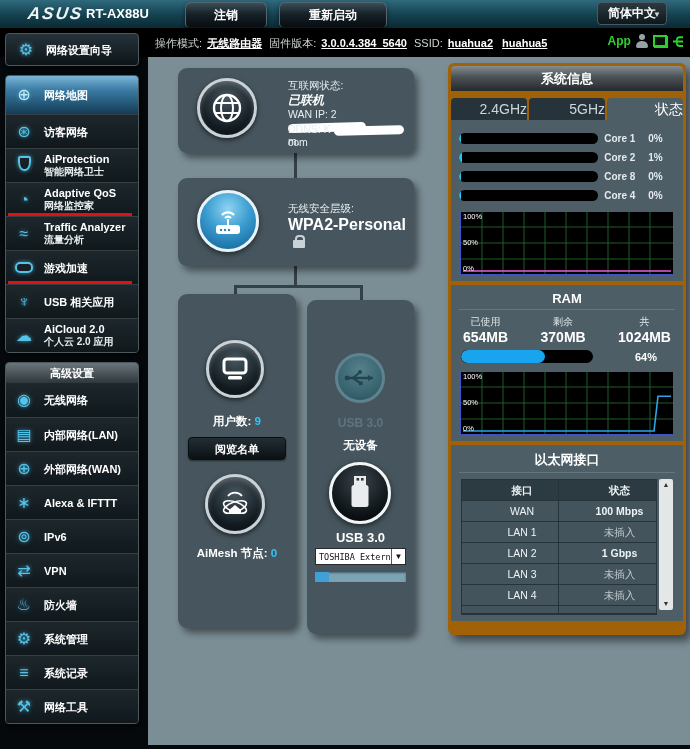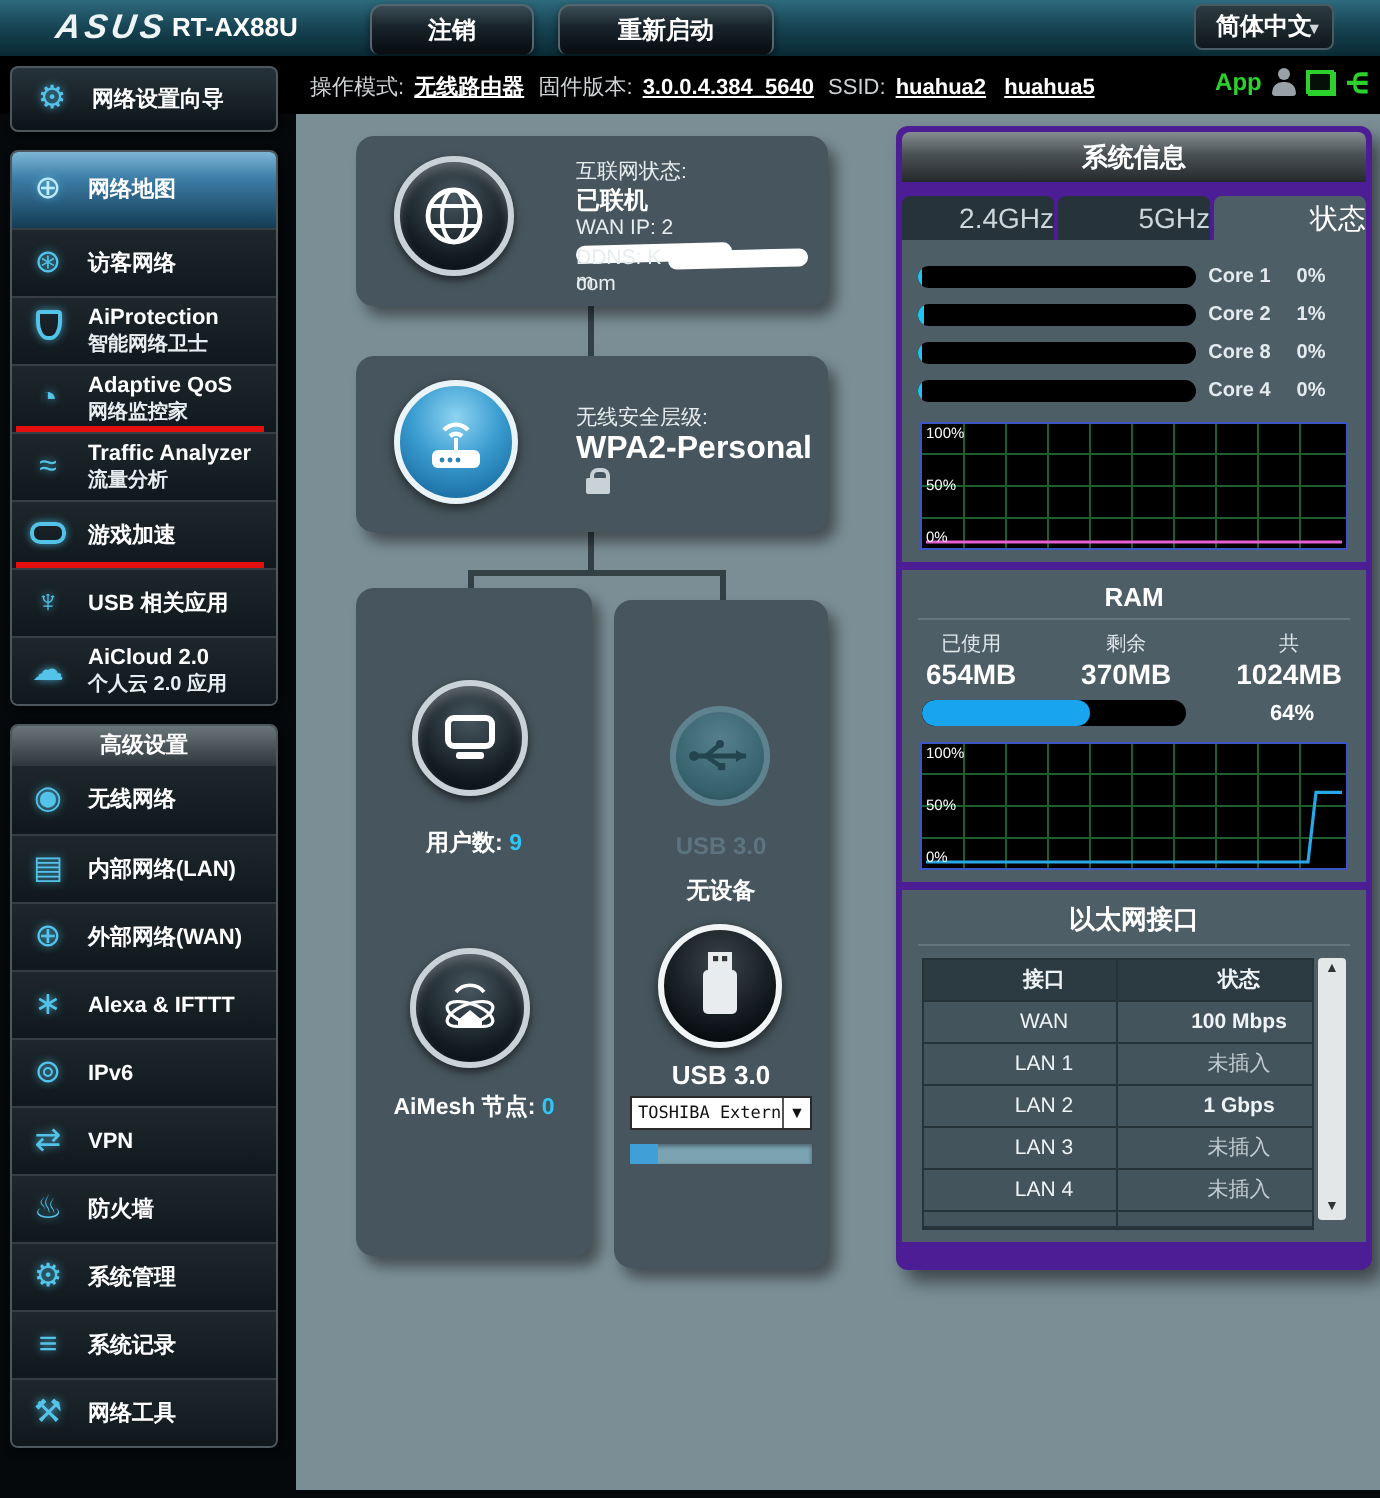--- a/index.html
+++ b/index.html
@@ -86,21 +86,21 @@
   .lock-ico::after { content:""; position:absolute; left:0; top:5px; width:12px; height:8px; background:#c9d2d6; border-radius:1px; }
 
   #usb-select { position:absolute; left:8px; top:248px; width:91px; height:17px; background:#fff; border:1px solid #2a2a2a;
     display:flex; align-items:center; }
   #usb-select .sel-text { flex:1; font-family:"DejaVu Sans Mono",monospace; font-size:8.5px; color:#111; padding-left:3px; white-space:nowrap; overflow:hidden; }
   #usb-select .sel-arrow { width:14px; height:15px; border-left:1px solid #555; background:#fff; color:#111; font-size:8px; text-align:center; line-height:15px; }
   #usb-progress { position:absolute; left:8px; top:272px; width:91px; height:10px; background:#7ba3b2; box-shadow:inset 0 1px 2px rgba(0,0,0,.4); }
   #usb-progress .fill { height:100%; background:#3f9fd6; }
 
   
-  #syspanel { position:absolute; left:300px; top:6px; width:238px; height:572px; background:#4c1d95;
+  #syspanel { position:absolute; left:300px; top:6px; width:238px; height:572px; background:#a16207;
     border-radius:6px; padding:3px; box-shadow:5px 6px 9px rgba(0,0,0,.5); }
   #sys-header { height:25px; background:linear-gradient(180deg,#868d90 0%,#4a5155 45%,#24292c 100%);
     border-radius:4px 4px 0 0; color:#fff; font-size:13px; font-weight:bold; text-align:center; line-height:25px; }
   #sys-tabs { display:flex; gap:2px; margin-top:7px; }
   .sys-tab { flex:1; height:22px; background:#27333a; border-radius:4px 4px 0 0; color:#cdd6da;
     font-size:14px; font-weight:normal; text-align:right; line-height:22px; }
   .sys-tab.active { background:#4e5e67; color:#fff; }
   .sys-block { background:#4e5e67; margin-top:0; padding:4px 8px 6px 8px; }
   .sys-block + .sys-block { margin-top:4px; }
   .blk-title { color:#fff; font-size:13px; font-weight:bold; text-align:center; padding:2px 0 3px 0;
@@ -280,21 +280,21 @@
   <div id="card-internet" class="card">
     <div class="big-circle dark-orb ring-silver" style="left:19px; top:10px; width:60px; height:60px;">
       <svg width="36" height="36" viewBox="0 0 36 36">
         <circle cx="18" cy="18" r="13" fill="none" stroke="#fff" stroke-width="2.4"></circle>
         <ellipse cx="18" cy="18" rx="6" ry="13" fill="none" stroke="#fff" stroke-width="2"></ellipse>
         <line x1="5" y1="13" x2="31" y2="13" stroke="#fff" stroke-width="2"></line>
         <line x1="5" y1="23" x2="31" y2="23" stroke="#fff" stroke-width="2"></line>
       </svg>
     </div>
     <div class="c-label" style="left:110px; top:11px;">互联网状态:</div>
-    <div class="c-label c-strong" style="left:110px; top:24px; font-size:12px;">已联机</div>
+    <div class="c-label c-strong" style="left:110px; top:24px; font-size:12px;font-style:italic;">已联机</div>
     <div class="c-label" style="left:110px; top:40px;">
       <span>WAN IP:</span>
       <span>2</span>
       <span class="redact" style="width:78px;"></span>
     </div>
     <div class="c-label" style="left:110px; top:55px;">
       <span>DDNS:</span>
       <span>K</span>
       <span class="redact" style="width:70px;"></span>
       <span>m.</span>
@@ -324,20 +324,21 @@
     <div class="big-circle dark-orb ring-silver" style="left:28px; top:46px; width:58px; height:58px;">
       <svg width="30" height="28" viewBox="0 0 30 28">
         <rect x="4" y="4" width="22" height="14" rx="3" fill="none" stroke="#fff" stroke-width="3"></rect>
         <rect x="8" y="21" width="14" height="3.5" rx="1.5" fill="#fff"></rect>
       </svg>
     </div>
     <div class="c-label c-strong" style="left:0; top:120px; width:100%; text-align:center; font-size:11.5px;">
       <span>用户数:</span>
       <span class="cyan">9</span>
     </div>
+    <div id="btn-viewlist">阅览名单</div>
     <div class="big-circle dark-orb ring-silver" style="left:27px; top:180px; width:60px; height:60px;">
       <svg width="36" height="36" viewBox="0 0 36 36">
         <path d="M11 10 a9 9 0 0 1 14 0" fill="none" stroke="#fff" stroke-width="1.8"></path>
         <ellipse cx="18" cy="21" rx="12" ry="5" fill="none" stroke="#fff" stroke-width="1.6" transform="rotate(-20 18 21)"></ellipse>
         <ellipse cx="18" cy="21" rx="12" ry="5" fill="none" stroke="#fff" stroke-width="1.6" transform="rotate(20 18 21)"></ellipse>
         <path d="M12 24 l6-5 6 5 v4 h-12 z" fill="#fff"></path>
       </svg>
     </div>
     <div class="c-label c-strong" style="left:0; top:252px; width:100%; text-align:center; font-size:11.5px;">
       <span>AiMesh 节点:</span>

